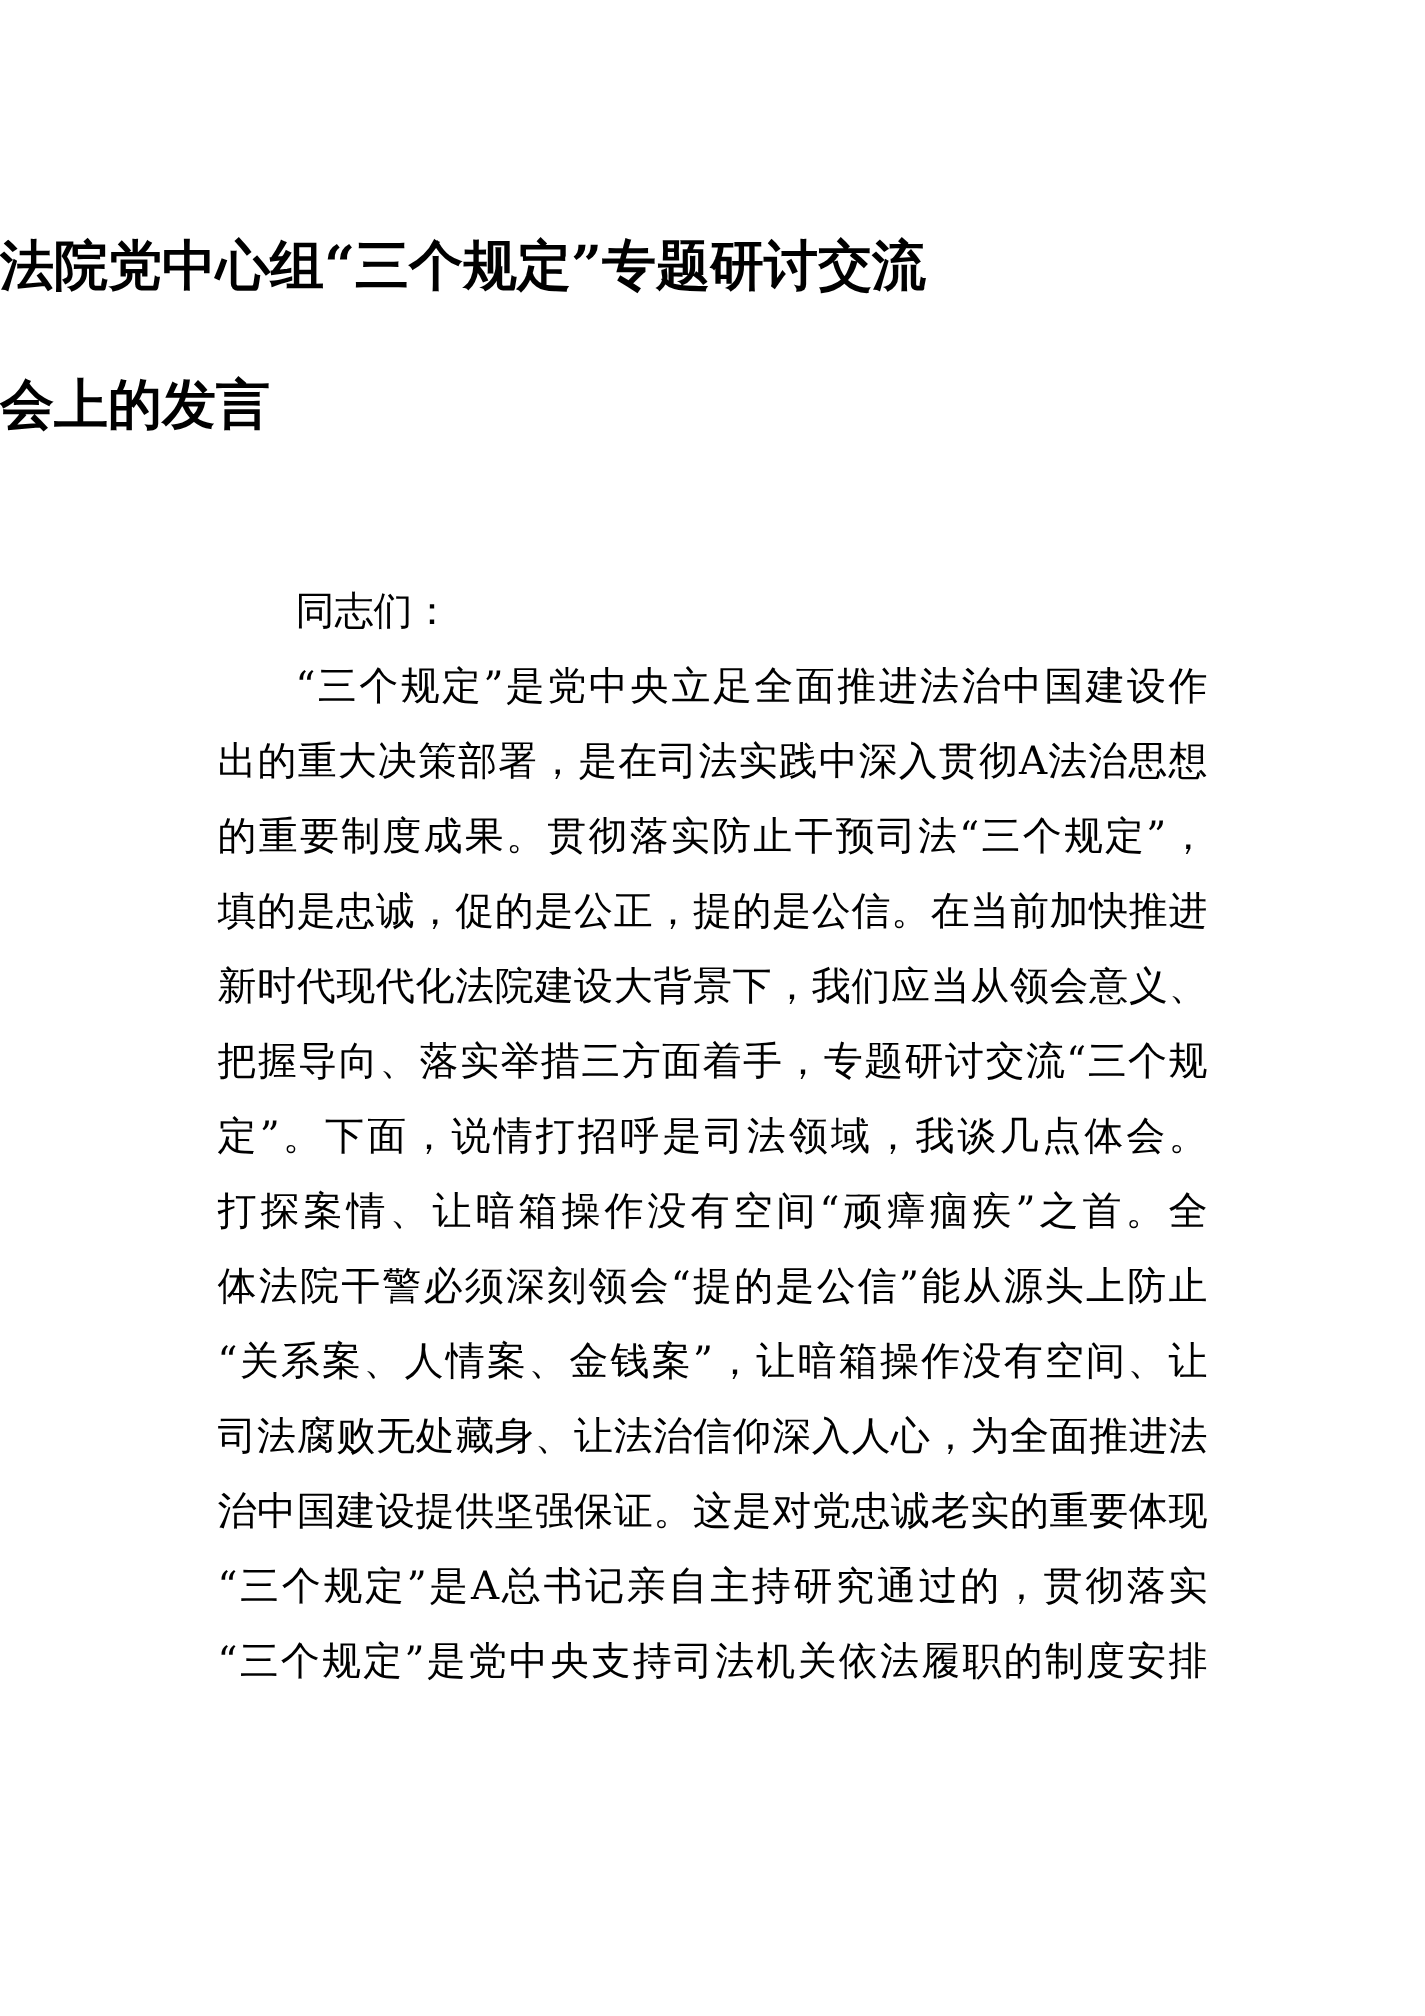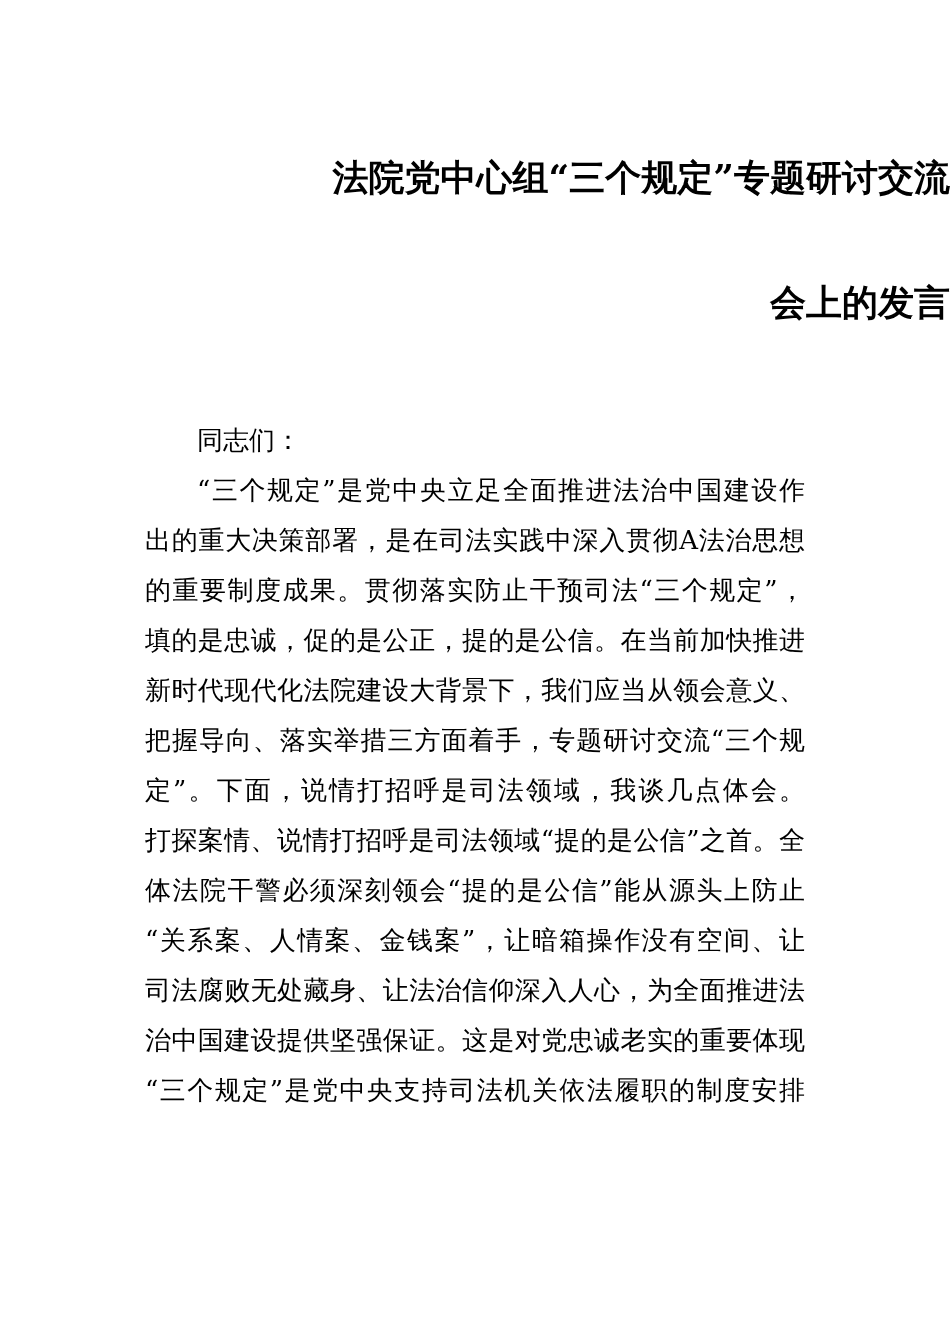--- a/index.html
+++ b/index.html
@@ -12,30 +12,30 @@
     width: 950px;
     height: 1344px;
     background: #ffffff;
     color: #000000;
     font-family: "DejaVu Serif", serif;
     overflow: hidden;
     box-sizing: border-box;
   }
   .title-block {
     padding-top: 155px;
-    text-align: right;
+    text-align: left;
     font-weight: bold;
     font-size: 36px;
     letter-spacing: 0px;
   }
   .title-line {
     line-height: 45px;
   }
   .title-line-2 {
-    margin-top: 80px;
+    margin-top: 48px;
   }
   .body-block {
     margin: 90px 145px 0 145px;
     font-size: 26px;
   }
   .line {
     height: 50px;
     line-height: 50px;
     text-align: justify;
     text-align-last: justify;
@@ -61,21 +61,22 @@
 
   <div class="body-block">
     <div class="line indent noj">同志们：</div>
     <div class="line indent">“三个规定”是党中央立足全面推进法治中国建设作</div>
     <div class="line">出的重大决策部署，是在司法实践中深入贯彻A法治思想</div>
     <div class="line">的重要制度成果。贯彻落实防止干预司法“三个规定”，</div>
     <div class="line">填的是忠诚，促的是公正，提的是公信。在当前加快推进</div>
     <div class="line">新时代现代化法院建设大背景下，我们应当从领会意义、</div>
     <div class="line">把握导向、落实举措三方面着手，专题研讨交流“三个规</div>
     <div class="line">定”。下面，说情打招呼是司法领域，我谈几点体会。</div>
-    <div class="line">打探案情、说情打招呼是司法领域“提的是公信”之首。全</div>
+    <div class="line">打探案情、让暗箱操作没有空间“顽瘴痼疾”之首。全</div>
     <div class="line">体法院干警必须深刻领会“提的是公信”能从源头上防止</div>
     <div class="line">“关系案、人情案、金钱案”，让暗箱操作没有空间、让</div>
     <div class="line">司法腐败无处藏身、让法治信仰深入人心，为全面推进法</div>
     <div class="line">治中国建设提供坚强保证。这是对党忠诚老实的重要体现</div>
+    <div class="line">“三个规定”是A总书记亲自主持研究通过的，贯彻落实</div>
     <div class="line">“三个规定”是党中央支持司法机关依法履职的制度安排</div>
   </div>
 
 </div>
 
 </body></html>

